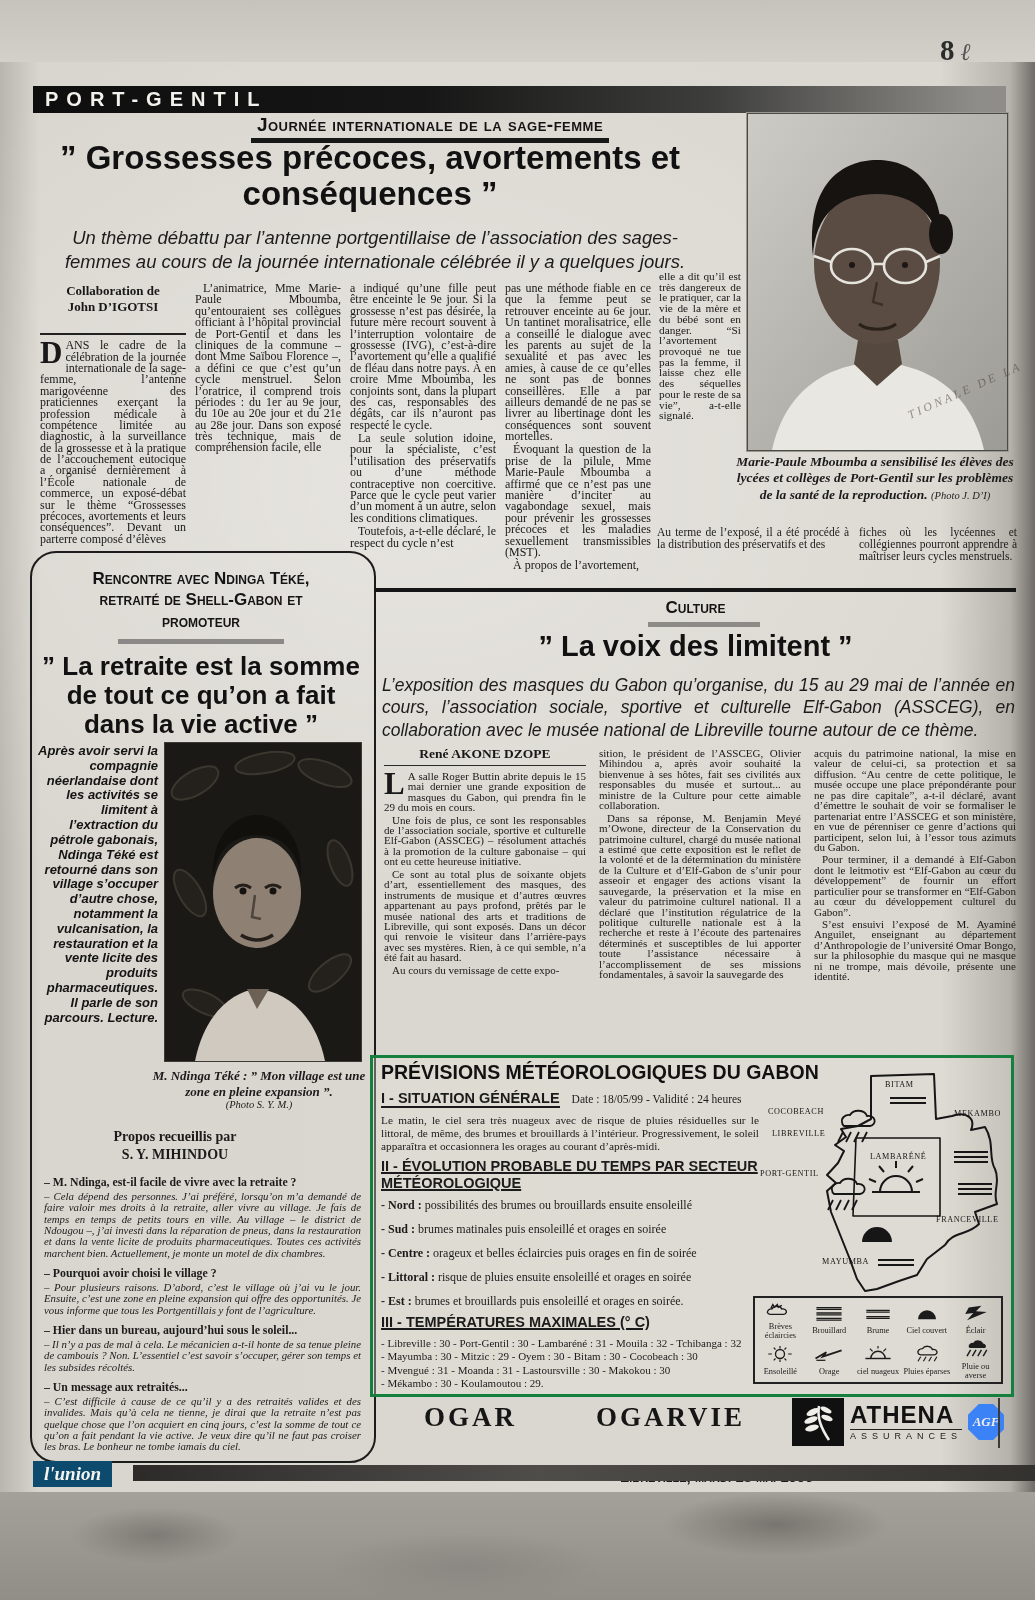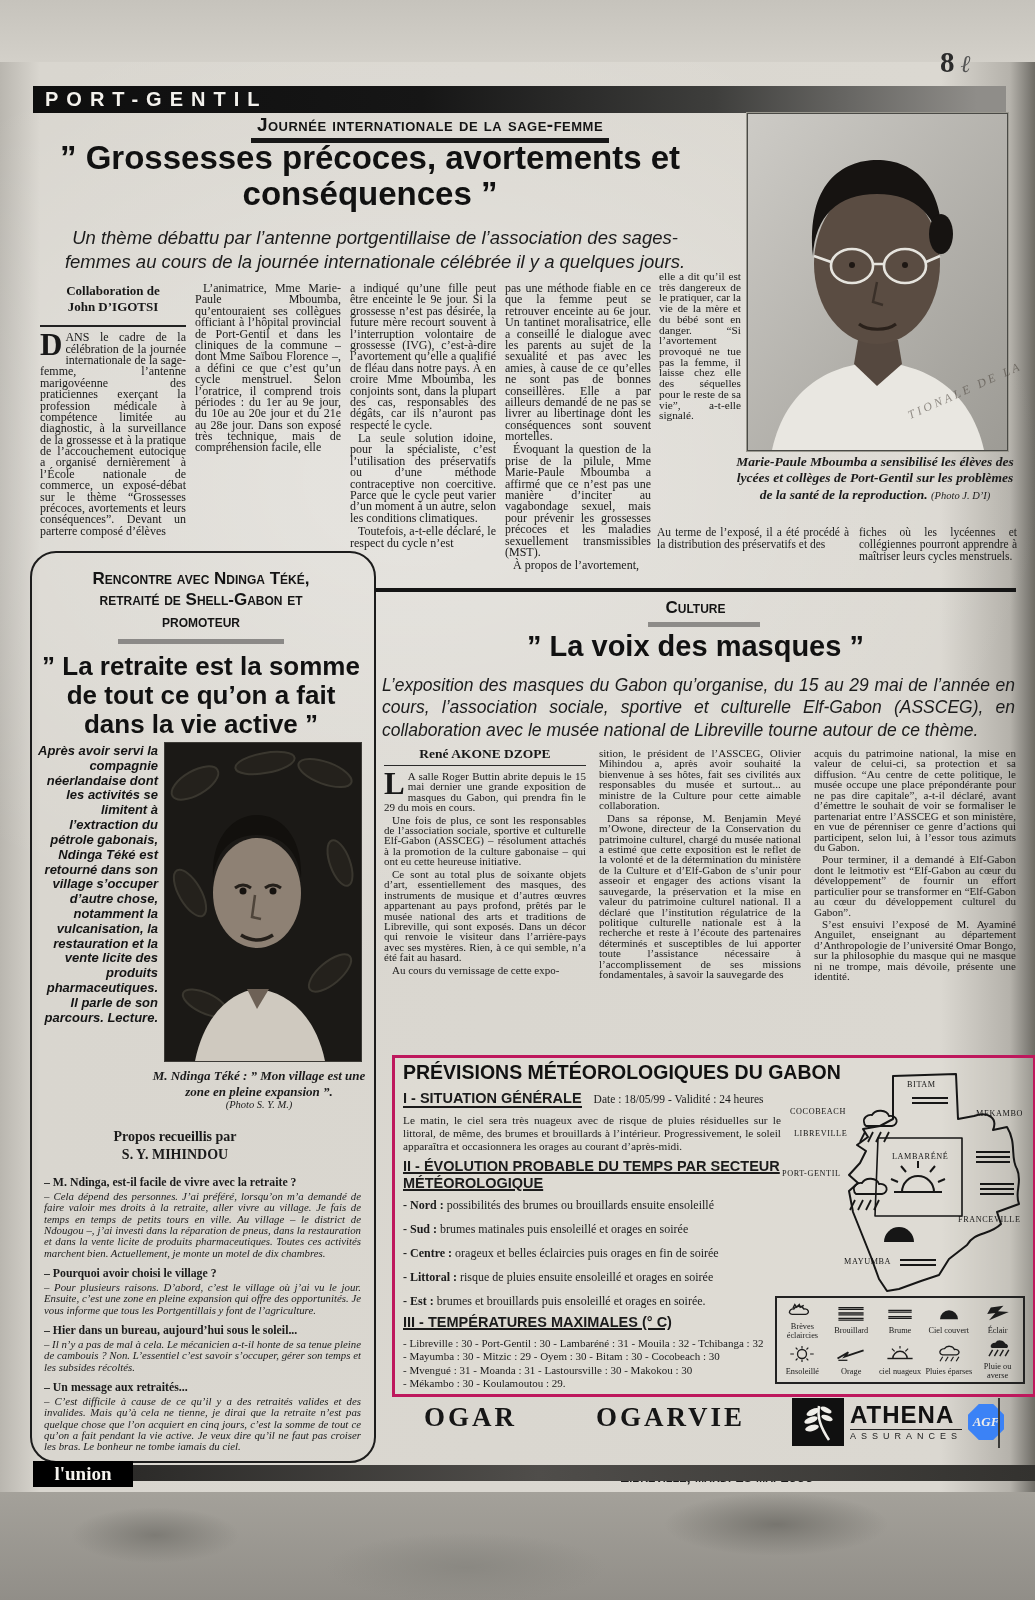--- a/index.html
+++ b/index.html
@@ -19,39 +19,39 @@
     background:
       radial-gradient(ellipse 120px 40px at 15% 40%, #7d7b75, rgba(0,0,0,0) 70%),
       radial-gradient(ellipse 200px 50px at 45% 70%, #8a8882, rgba(0,0,0,0) 70%),
       radial-gradient(ellipse 160px 45px at 75% 30%, #77756f, rgba(0,0,0,0) 70%),
       linear-gradient(180deg,#a4a19a,#918e88);}
   
   #sectionbar{left:33px;top:86px;width:973px;height:27px;
     background:linear-gradient(90deg,#0e0e0e 0%,#161616 40%,#3e3e3c 70%,#8f8d89 97%);}
   #sectionbar span{color:#f3f1ec;font-weight:bold;font-size:20px;letter-spacing:8px;
     line-height:27px;padding-left:12px;display:block;}
-  #pagenum{left:940px;top:46px;font-size:29px;font-weight:bold;color:#2b2b2b;}
+  #pagenum{left:940px;top:34px;font-size:29px;font-weight:bold;color:#2b2b2b;}
   #pagenum .mark{font-style:italic;font-weight:normal;color:#555;font-size:24px;}
   
   .kickerwrap{text-align:center;}
   .kickerwrap .k{display:inline-block;font-weight:bold;font-variant:small-caps;
     border-bottom:5px solid #171717;padding:0 6px 2px 6px;color:#141414;}
   #kicker1{left:150px;top:114px;width:560px;}
   #kicker1 .k{font-size:19px;letter-spacing:.5px;}
   #headline1{left:28px;top:140px;width:684px;text-align:center;font-weight:bold;
     font-size:33px;line-height:1.1;color:#111;}
   #standfirst1{left:42px;top:226px;width:666px;text-align:center;font-style:italic;
     font-size:18.5px;line-height:1.32;color:#1c1c1c;}
   .colbody{font-size:12px;line-height:.95;text-align:justify;color:#181818;}
   .colbody p{margin:0 0 2px 0;text-indent:8px;}
   .colbody p.first{text-indent:0;}
   #art1cols{left:40px;top:283px;width:612px;height:300px;display:flex;gap:9px;overflow:hidden;}
   #art1cols .col{width:146px;overflow:hidden;}
   .byline1{text-align:center;font-weight:bold;font-size:13px;line-height:1.2;
-    border-bottom:2px solid #222;padding-bottom:11px;margin-bottom:5px;}
+    border-bottom:2px solid #222;padding-bottom:19px;margin-bottom:5px;}
   .dropcap{float:left;font-weight:bold;font-size:31px;line-height:24px;padding:1px 3px 0 0;}
   #col5{left:659px;top:271px;width:82px;height:252px;overflow:hidden;font-size:11.3px;}
   #art1cont{left:657px;top:526px;width:360px;display:flex;gap:10px;}
   #art1cont div{font-size:11.5px;line-height:1.05;text-align:justify;}
   #art1cont .l{width:192px;} #art1cont .r{width:158px;}
   #photo1{left:747px;top:113px;width:259px;height:336px;border:1px solid #4a4a46;
     box-shadow:0 0 0 1px #9a988f;}
   #stamp{left:903px;top:382px;width:130px;transform:rotate(-24deg);font-style:italic;
     font-size:12px;letter-spacing:3px;color:rgba(70,62,55,.55);}
   #caption1{left:735px;top:454px;width:280px;text-align:center;font-weight:bold;
@@ -81,21 +81,21 @@
   #kicker3rule{left:648px;top:622px;width:112px;height:5px;background:#8d8b88;}
   #headline3{left:375px;top:630px;width:641px;text-align:center;font-weight:bold;
     font-size:29px;color:#111;}
   #standfirst3{left:382px;top:674px;width:633px;font-style:italic;font-size:17.5px;
     line-height:1.28;text-align:justify;color:#1c1c1c;}
   #cultcols{left:384px;top:748px;width:632px;height:302px;display:flex;gap:13px;overflow:hidden;}
   #cultcols .col{width:202px;overflow:hidden;font-size:11px;}
   .byline3{text-align:center;font-weight:bold;font-size:13.5px;border-bottom:1.5px solid #2a2a2a;
     padding-bottom:4px;margin-bottom:5px;}
   
-  #wbox{left:392px;top:1055px;width:638px;height:336px;border:3px solid #be185d;
+  #wbox{left:370px;top:1055px;width:638px;height:336px;border:3px solid #15803d;
     background:rgba(228,225,218,.35);}
   #wbox .in{position:absolute;}
   #wtitle{left:8px;top:3px;font-weight:bold;font-size:19.5px;color:#111;}
   #ws1row{left:8px;top:32px;width:378px;display:flex;align-items:baseline;gap:12px;}
   #ws1row .t{font-weight:bold;font-size:14.5px;border-bottom:2px solid #1a1a1a;white-space:nowrap;}
   #ws1row .d{font-size:11.5px;white-space:nowrap;}
   #ws1text{left:8px;top:56px;width:378px;font-size:11.3px;line-height:1.16;text-align:justify;}
   .wsec{font-weight:bold;font-size:14.5px;text-decoration:underline;text-decoration-thickness:2px;}
   #ws2title{left:8px;top:100px;width:382px;line-height:1.15;}
   #wsectors{left:8px;top:140px;width:382px;}
@@ -116,22 +116,22 @@
   #athenabox{width:52px;height:48px;background:#101010;display:flex;align-items:center;justify-content:center;}
   #athenatxt .a1{font-weight:bold;font-size:24px;letter-spacing:1px;line-height:1;color:#121212;}
   #athenatxt .a2{font-size:9px;letter-spacing:5px;color:#222;border-top:1.5px solid #222;
     margin-top:2px;padding-top:1px;display:block;}
   #agf{width:36px;height:36px;background:#3b82f6;clip-path:polygon(30% 0,70% 0,100% 30%,100% 70%,70% 100%,30% 100%,0 70%,0 30%);
     display:flex;align-items:center;justify-content:center;color:#efedea;font-weight:bold;
     font-style:italic;font-size:13px;}
   #addiv{left:998px;top:1398px;width:2px;height:50px;background:#3a3a38;}
   #dateline{left:620px;top:1448px;width:396px;font-weight:bold;
     font-variant:small-caps;font-size:15px;color:#1a1a1a;margin-top:20px;}
-  #funion{left:33px;top:1461px;width:100px;height:26px;background:#000000;color:#f5f3ee;
-    text-align:center;font-weight:bold;font-size:19px;line-height:25px;}
+  #funion{left:33px;top:1461px;width:79px;height:26px;background:#0c4a6e;color:#f5f3ee;
+    text-align:center;font-weight:bold;font-style:italic;font-size:19px;line-height:25px;}
   #fbar{left:133px;top:1465px;width:902px;height:16px;
     background:linear-gradient(90deg,#2c2b29,#4f4d4a 45%,#33322f);}
   svg text{font-family:"Liberation Serif",serif;}
 </style>
 </head>
 <body>
 
 <div id="paper" class="abs"></div>
 <div id="topband" class="abs"></div>
 
@@ -265,21 +265,21 @@
     <p class="q">– Un message aux retraités...</p>
     <p class="a">– C’est difficile à cause de ce qu’il y a des retraités valides et des invalides. Mais qu’à cela ne tienne, je dirai que la retraite n’est pas quelque chose que l’on acquiert en cinq jours, c’est la somme de tout ce qu’on a fait pendant la vie active. Je veux dire qu’il ne faut pas croiser les bras. Le bonheur ne tombe jamais du ciel.</p>
   </div>
 </div>
 
 <div id="cultrule" class="abs"></div>
 <div id="kicker3" class="abs sans kickerwrap">
   <span class="k">Culture</span>
 </div>
 <div id="kicker3rule" class="abs"></div>
-<div id="headline3" class="abs sans">” La voix des masques ”</div>
+<div id="headline3" class="abs sans">” La voix des limitent ”</div>
 <div id="standfirst3" class="abs sans">L’exposition des masques du Gabon qu’organise, du 15 au 29 mai de l’année en cours, l’association sociale, sportive et culturelle Elf-Gabon (ASSCEG), en collaboration avec le musée national de Libreville tourne autour de ce thème.</div>
 <div id="cultcols" class="abs colbody">
   <div class="col">
     <div class="byline3">René AKONE DZOPE</div>
     <p class="first"><span class="dropcap">L</span><span>A salle Roger Buttin abrite depuis le 15 mai dernier une grande exposition de masques du Gabon, qui prendra fin le 29 du mois en cours.</span></p>
     <p>Une fois de plus, ce sont les responsables de l’association sociale, sportive et culturelle Elf-Gabon (ASSCEG) – résolument attachés à la promotion de la culture gabonaise – qui ont eu cette heureuse initiative.</p>
     <p>Ce sont au total plus de soixante objets d’art, essentiellement des masques, des instruments de musique et d’autres œuvres appartenant au pays profond, prêtés par le musée national des arts et traditions de Libreville, qui sont exposés. Dans un décor qui renvoie le visiteur dans l’arrière-pays avec ses mystères. Rien, à ce qui semble, n’a été fait au hasard.</p>
     <p>Au cours du vernissage de cette expo-</p>
   </div>
   <div class="col">

